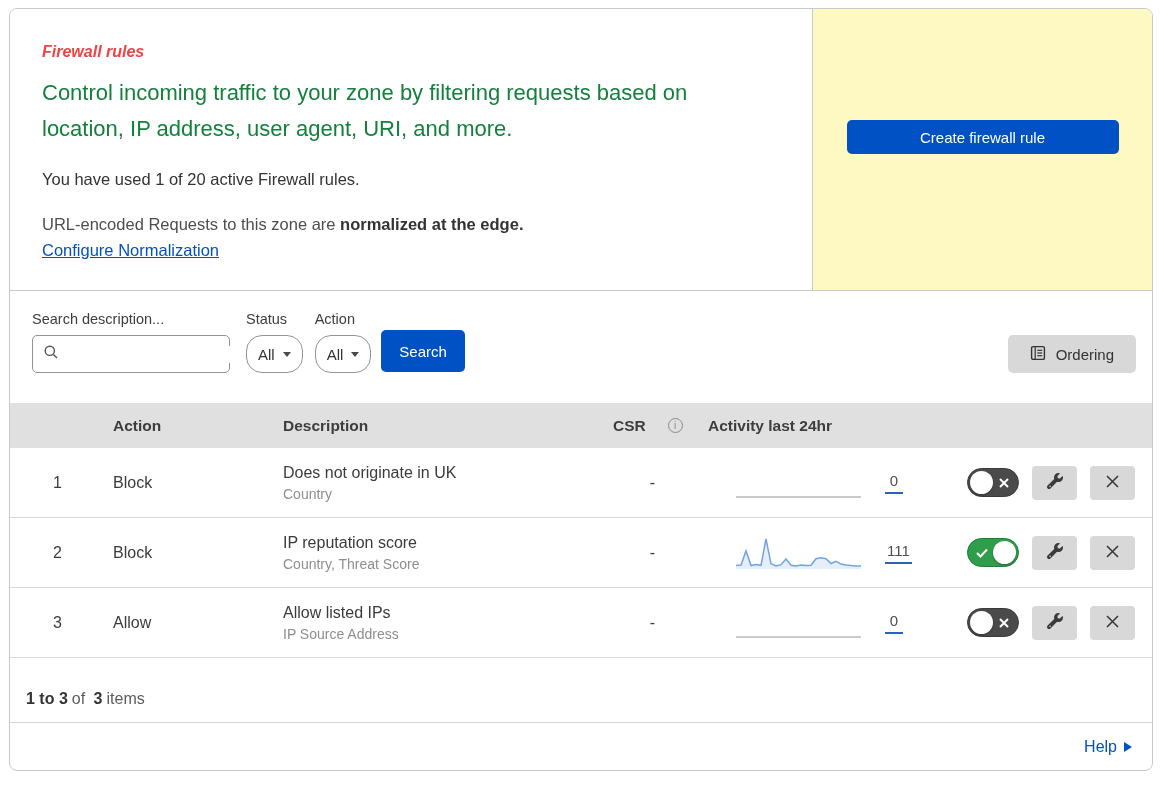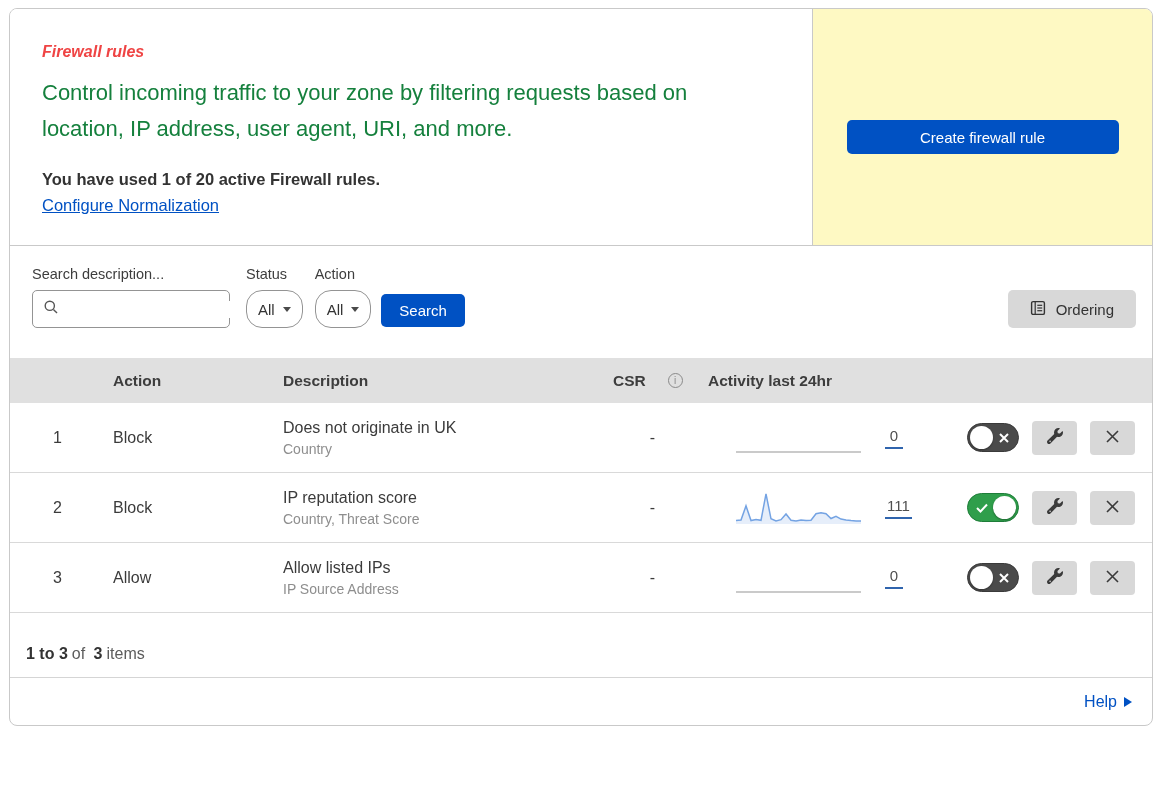--- a/index.html
+++ b/index.html
@@ -22,21 +22,21 @@
     width: 803px;
     background: #fff;
     border-right: 1px solid #c9c9c9;
     padding: 34px 40px 30px 32px;
   }
   .page-title { font-size: 16px; font-weight: 700; color: #ef4444; font-style: italic; }
   .page-desc {
     margin-top: 14px; font-size: 22px; line-height: 1.62;
     color: #15803d; max-width: 722px;
   }
-  .usage-note { margin-top: 24px; font-size: 16.5px; font-weight: 700; color: #333; }
+  .usage-note { margin-top: 24px; font-size: 16.5px; font-weight: 400; color: #333; }
   .normalization { margin-top: 26px; font-size: 16.5px; color: #4e4e4e; }
   .normalization b { color: #333; }
   .config-link {
     display: inline-block; margin-top: 7px; font-size: 16.5px;
     color: #0051c3; text-decoration: underline; cursor: pointer;
   }
   .header-right {
     flex: 1; background: #fef9c3;
     display: flex; flex-direction: column; align-items: center;
     padding-top: 111px; 
@@ -66,21 +66,21 @@
     display: flex; align-items: center; padding: 0 11px; font-size: 15px;
     color: #333; cursor: pointer;
   }
   .caret-down {
     width: 0; height: 0; margin-left: 8px;
     border-left: 4.5px solid transparent; border-right: 4.5px solid transparent;
     border-top: 5.5px solid #4a4a4a;
   }
   .gap16 { margin-left: 16px; } .gap12 { margin-left: 12px; } .gap10 { margin-left: 10px; }
   .btn-search {
-    height: 33px; padding: 0 18px; margin-bottom: 1px;
+    height: 42px; padding: 0 18px; margin-bottom: 1px;
     background: #0051c3; color: #fff; border: none; border-radius: 5px;
     font-size: 15px; cursor: pointer; font-family: "Liberation Sans", sans-serif;
   }
   .btn-ordering {
     margin-left: auto; margin-right: 0; height: 38px; padding: 0 22px;
     background: #d8d8d8; color: #333; border: none; border-radius: 5px;
     font-size: 15px; cursor: pointer; display: flex; align-items: center; gap: 10px;
     font-family: "Liberation Sans", sans-serif;
   }
   
@@ -150,20 +150,21 @@
 </head>
 <body>
 
 <div class="page-card">
 
   <div class="header-section">
     <div class="header-left">
       <div class="page-title">Firewall rules</div>
       <p class="page-desc">Control incoming traffic to your zone by filtering requests based on location, IP address, user agent, URI, and more.</p>
       <p class="usage-note">You have used 1 of 20 active Firewall rules.</p>
+      <p class="normalization"><span>URL-encoded Requests to this zone are </span><b>normalized at the edge.</b></p>
       <a class="config-link">Configure Normalization</a>
     </div>
     <div class="header-right">
       <button class="btn-primary">Create firewall rule</button>
     </div>
   </div>
 
   <div class="filter-bar">
     <div class="filter-group">
       <span class="filter-label">Search description...</span>

